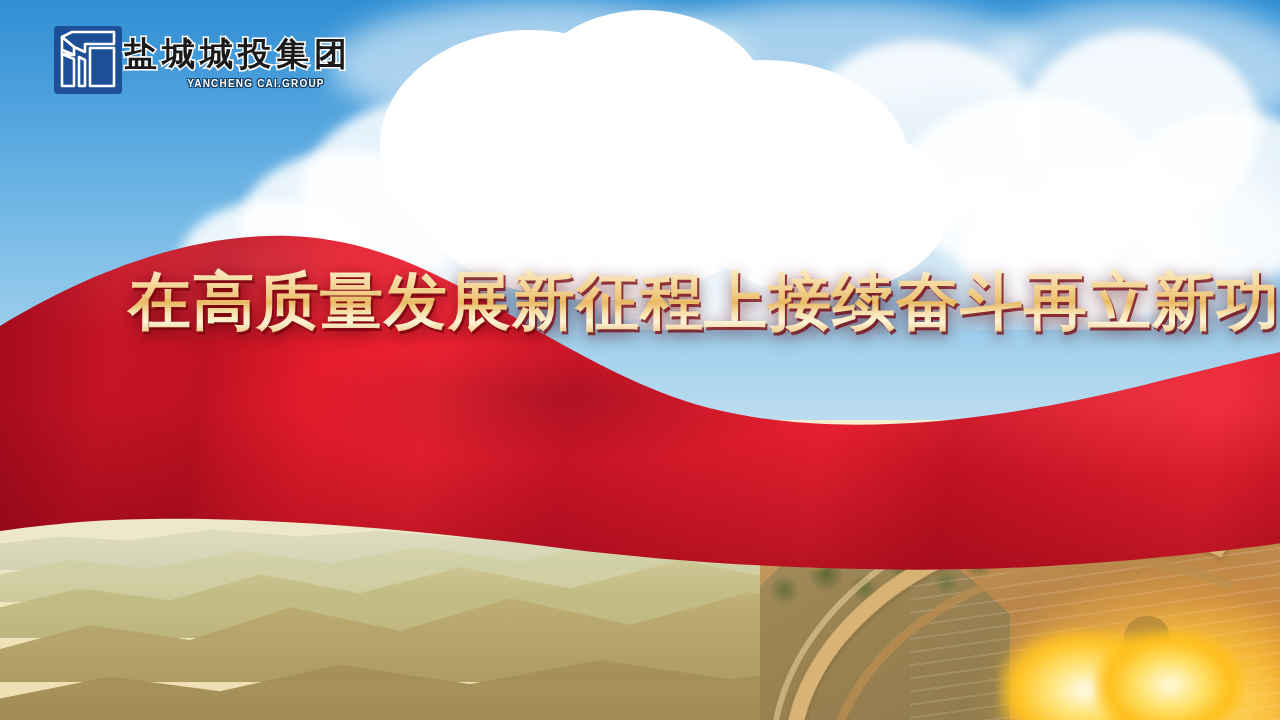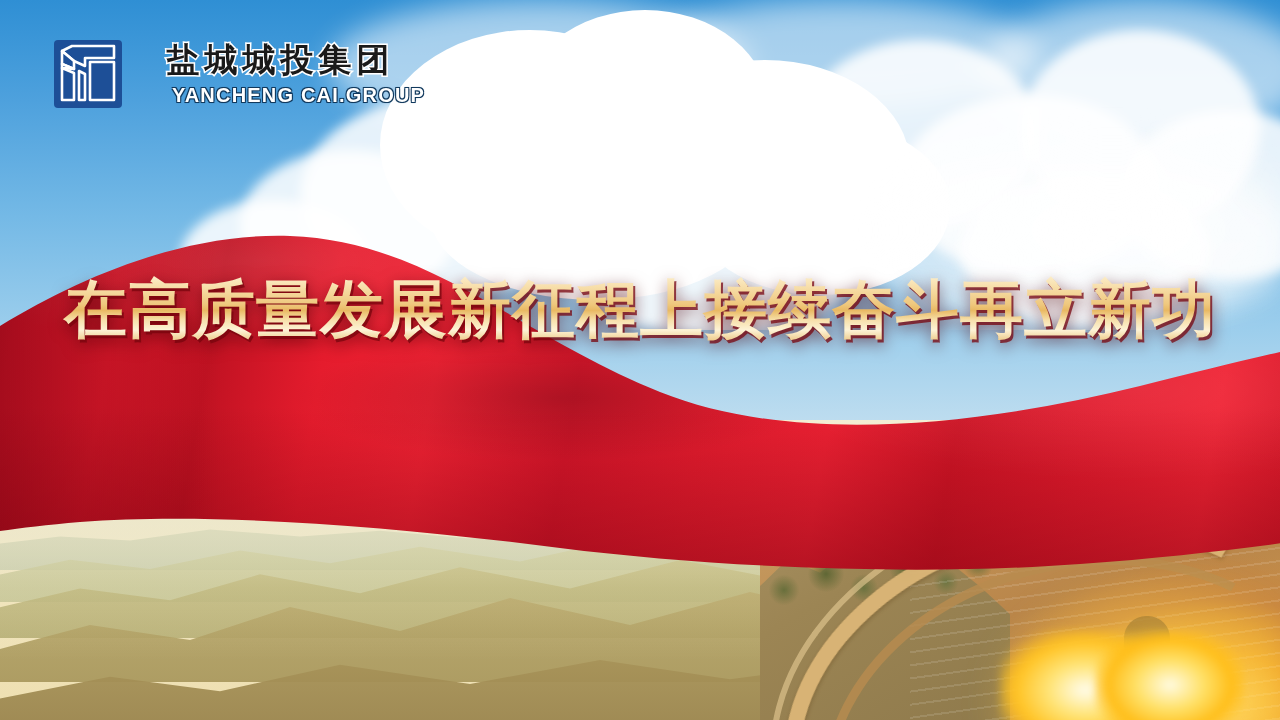--- a/index.html
+++ b/index.html
@@ -244,21 +244,21 @@
         #f7e0ab 66%,
         #fdf3d6 80%,
         #e8bf74 100%);
     -webkit-background-clip:text;
     background-clip:text;
     color:transparent;
     -webkit-text-fill-color:transparent;
     filter:drop-shadow(2px 3px 0 rgba(120,4,14,.75)) drop-shadow(0 4px 8px rgba(80,0,8,.55));
   }
   .tline1{font-size:70px;line-height:74px;}
-  .tline2{font-size:63px;line-height:70px;margin-top:26px;}
+  .tline2{font-size:63px;line-height:70px;margin-top:18px;text-align:right;}
 
   
   .pill{
     position:absolute;left:278px;top:429px;width:730px;height:53px;
     border-radius:27px;
     background:linear-gradient(180deg,
       #f7d8a3 0%,
       #fbe9c4 16%,
       #fdf3dc 40%,
       #fbe6bd 62%,
@@ -276,39 +276,39 @@
     font-weight:700;
     font-size:30px;
     letter-spacing:3px;
     color:#8d1a10;
     text-shadow:0 1px 0 rgba(255,240,210,.8);
     white-space:nowrap;
   }
 
   
   .logo{
-    position:absolute;left:52px;top:38px;
-    display:flex;gap:12px;z-index:9;
+    position:absolute;left:52px;top:24px;
+    display:flex;align-items:center;z-index:9;
   }
   .logo-mark{
     width:72px;height:72px;flex:0 0 72px;
     border-radius:5px;
   }
   .logo-text{display:flex;flex-direction:column;align-items:center;gap:1px;}
   .logo-cn{
     font-family:"Liberation Serif","DejaVu Serif",serif;
     font-size:33px;font-weight:700;letter-spacing:5px;
     color:#1a1a1a;
     -webkit-text-stroke:3px #ffffff;
     paint-order:stroke fill;
     white-space:nowrap;
   }
   .logo-en{
     font-family:"Liberation Sans","DejaVu Sans",sans-serif;
-    font-size:20px;font-weight:700;letter-spacing:1.2px;
+    font-size:10px;font-weight:700;letter-spacing:1.2px;
     color:#ffffff;
     text-shadow:0 0 2px #123a5e,1px 1px 0 #123a5e,-1px 1px 0 #123a5e,1px -1px 0 #123a5e,-1px -1px 0 #123a5e;
     white-space:nowrap;
     margin-left:36px;
   }
 </style>
 </head>
 <body>
 
 <div id="stage">

